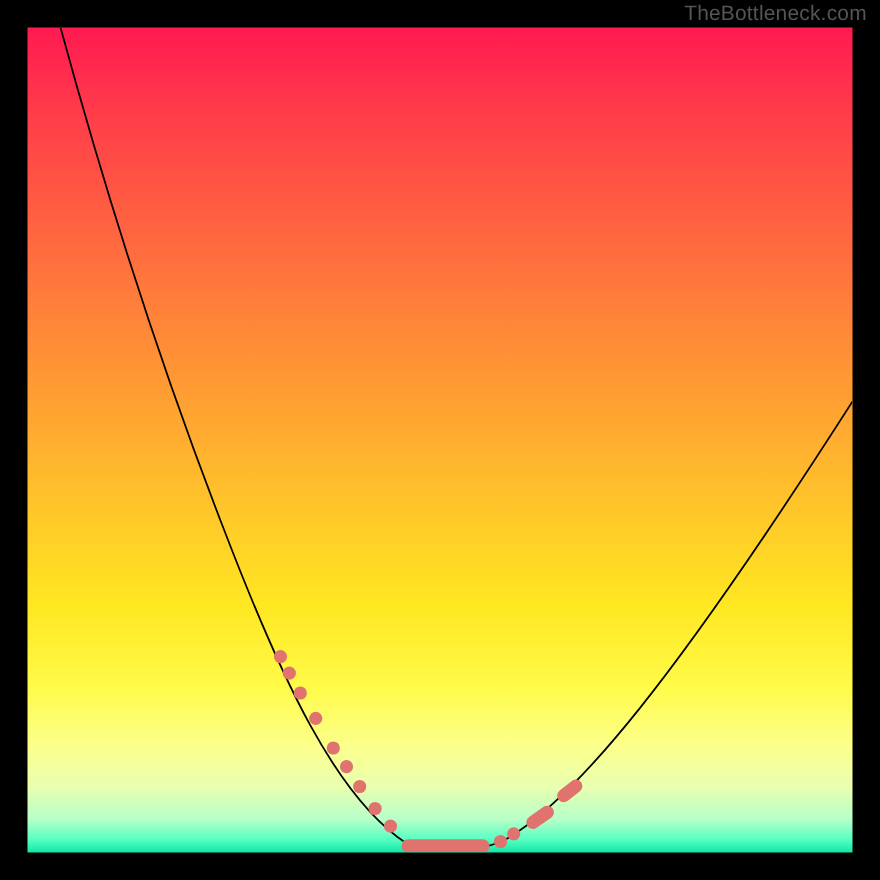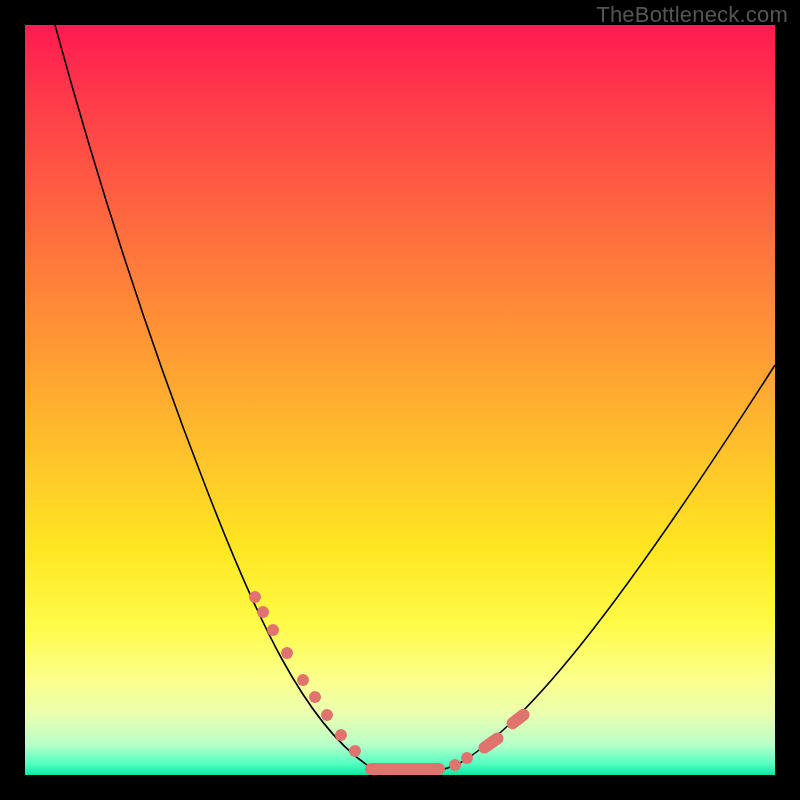--- a/index.html
+++ b/index.html
@@ -15,21 +15,21 @@
     position: relative;
     width: 800px;
     height: 800px;
     box-sizing: border-box;
   }
   .watermark {
     position: absolute;
     top: 2px;
     right: 12px;
     color: #555555;
-    font-size: 22px;
+    font-size: 19px;
     font-weight: 500;
     letter-spacing: 0.2px;
     z-index: 10;
     user-select: none;
   }
   .plot-area {
     position: absolute;
     left: 25px;
     top: 25px;
     width: 750px;

